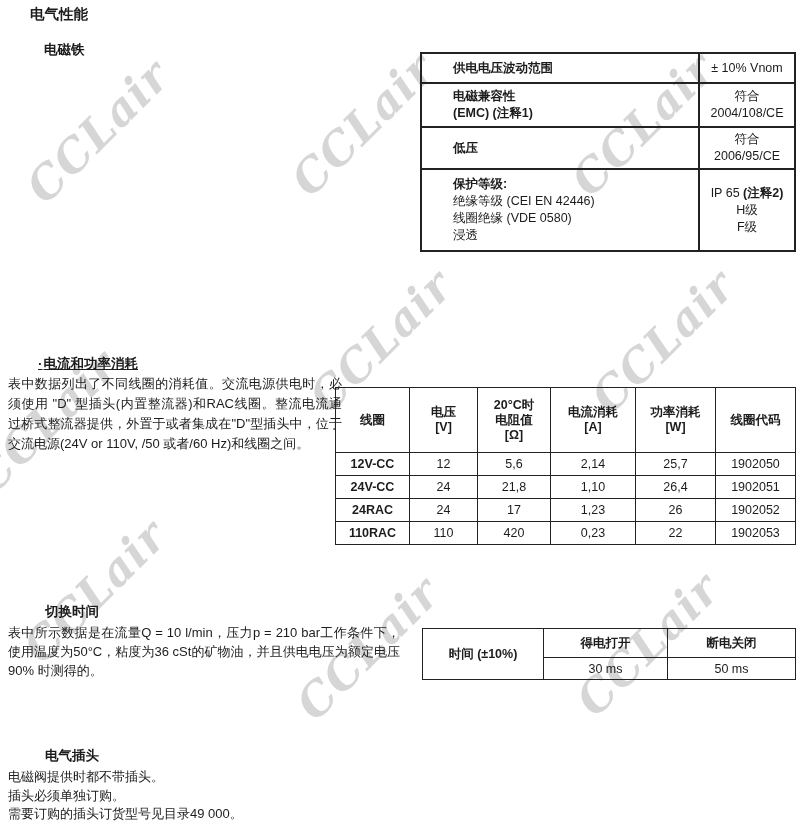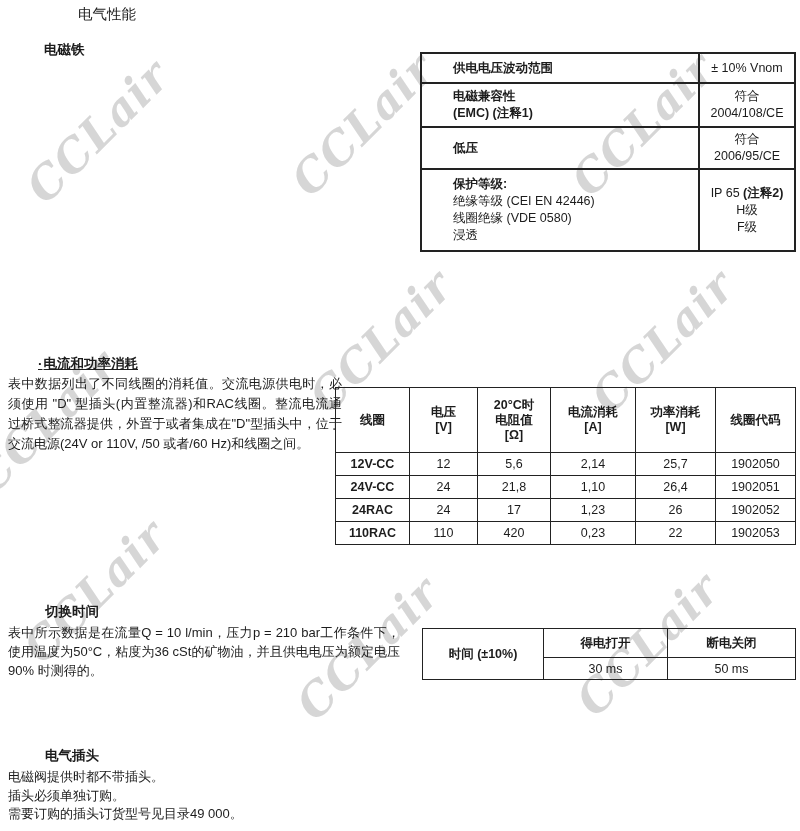--- a/index.html
+++ b/index.html
@@ -18,21 +18,21 @@
     font-style:italic;font-weight:bold;font-size:45px;letter-spacing:1px;
     color:#c9c9c9;opacity:.75;
     transform:rotate(-45deg);pointer-events:none;
   }
   .wm1{left:10px;top:107px;}  .wm2{left:275px;top:100px;} .wm3{left:555px;top:100px;}
   .wm4{left:293px;top:317px;} .wm5{left:575px;top:317px;} .wm6{left:7px;top:567px;}
   .wm7{left:280px;top:624px;} .wm8{left:560px;top:620px;} .wm9{left:-42px;top:397px;}
 
   .z{position:absolute;z-index:1;}
 
-  .h1{left:30px;top:5px;font-size:14.5px;font-weight:normal;margin-left:48px;}
+  .h1{left:30px;top:5px;font-size:14.5px;font-weight:bold;}
   .h2{font-size:13.5px;font-weight:bold;}
   .para{font-size:13px;text-align:justify;}
   .pre{white-space:pre-line;}
   .bold{font-weight:bold;}
   .normal{font-weight:normal;}
 
   .solenoid-h{left:44px;top:41px;}
   .solenoid-p{left:8px;top:45px;width:394px;line-height:18px;}
 
   

